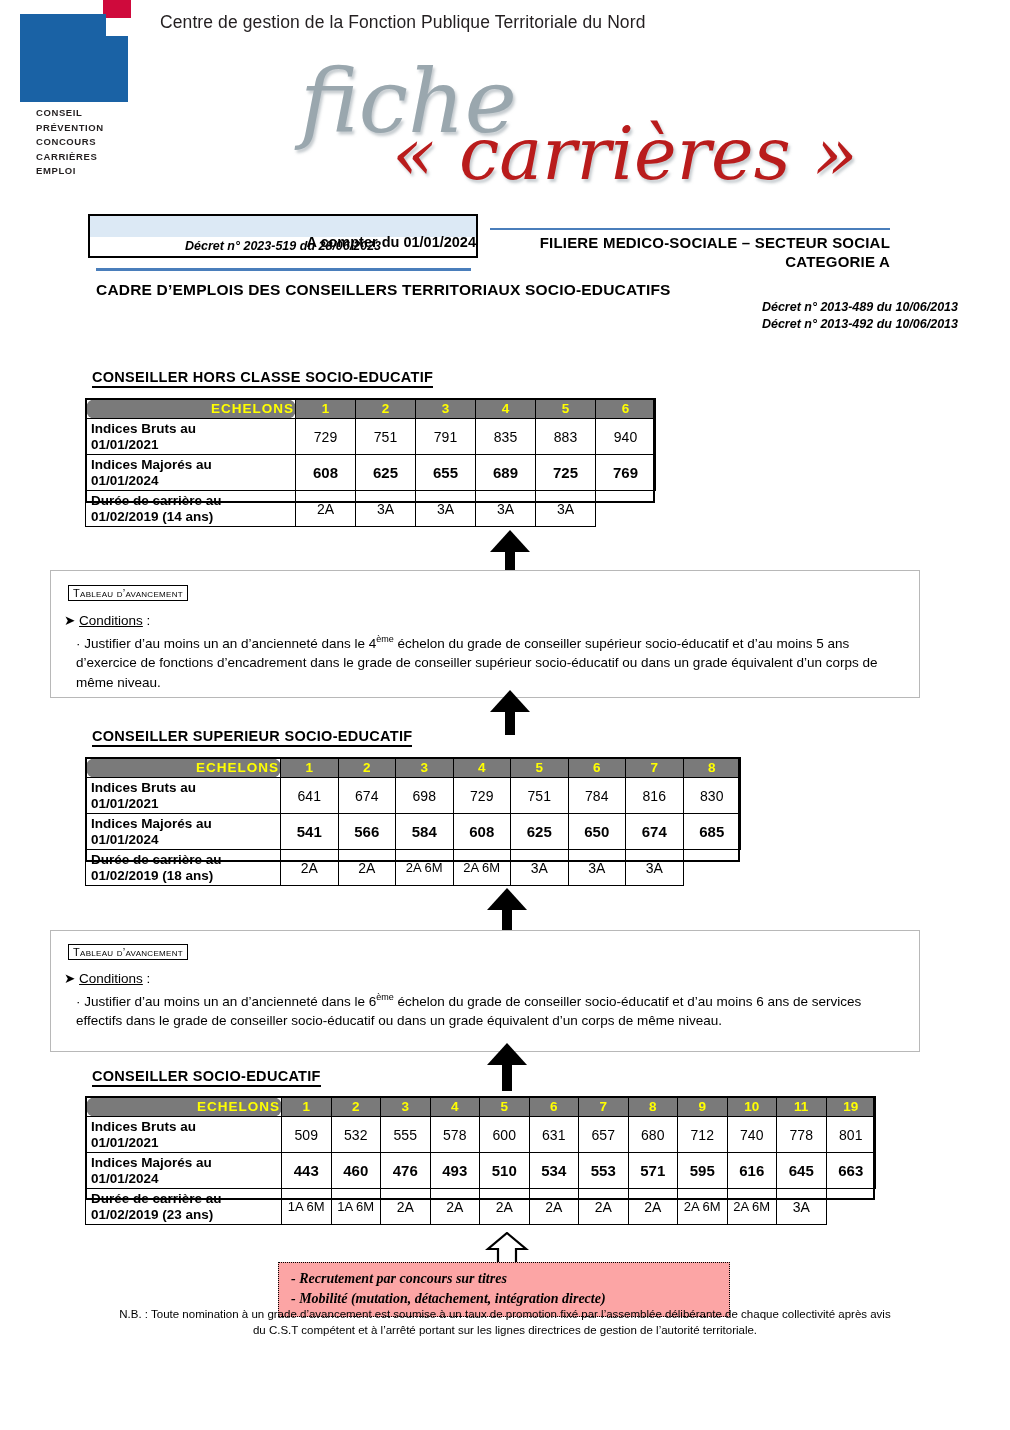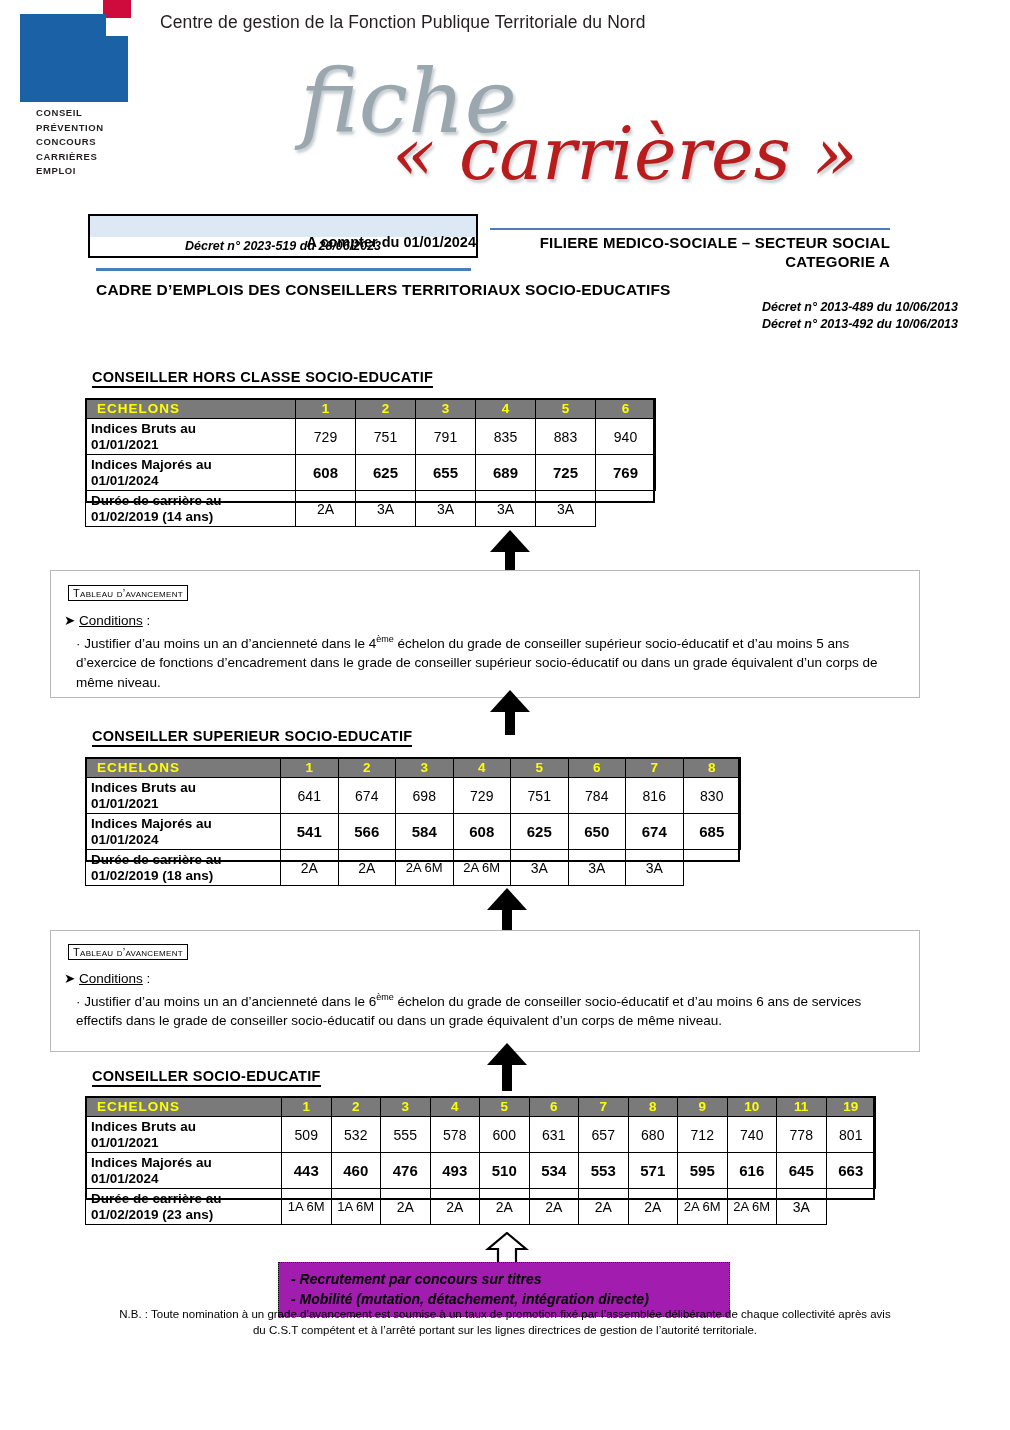--- a/index.html
+++ b/index.html
@@ -64,21 +64,21 @@
 
   
   table.grid { position:absolute; border-collapse:collapse; table-layout:fixed;
                background:#fff; }
   table.grid td { border:1.5px solid #000; text-align:center; vertical-align:middle;
                   font-size:14px; height:36px; }
   table.grid td.lbl { text-align:left; padding-left:5px; font-size:13.5px;
                       font-weight:bold; line-height:16px; }
   table.grid tr.hdr td { background:#7a7a7a; color:#ffff00; font-weight:bold;
                          font-size:13.5px; height:20px; border-color:#000; }
-  table.grid tr.hdr td.lbl { text-align:left; padding-left:11px; letter-spacing:1px; }
+  table.grid tr.hdr td.lbl { text-align:right; padding-left:11px; letter-spacing:1px;border-radius:9px; }
   table.grid td.bold  { font-weight:bold; font-size:15px; }
   table.grid td.empty { border:none; background:#fff; }
   table.grid td.small { font-size:13px; }
 
   .outer-thick { position:absolute; border:2.5px solid #000; pointer-events:none; }
 
   
   .arrow-up { position:absolute; width:40px; }
   .arrow-up .shaft { position:absolute; left:15px; bottom:0; width:10px; background:#000; }
   .arrow-up .head  { position:absolute; left:0; top:0; width:0; height:0;
@@ -89,22 +89,22 @@
   
   .adv-box { position:absolute; border:1px solid #b8b8b8; background:#fff; }
   .adv-tag { position:absolute; border:1.5px solid #000; padding:1px 4px 1px 4px;
              font-size:11px; font-weight:normal; letter-spacing:.3px;
              font-variant:small-caps; background:#fff; }
   .adv-cond { position:absolute; font-size:13.5px; }
   .adv-cond u { text-decoration:underline; }
   .adv-text { position:absolute; font-size:13.5px; line-height:19.5px; }
 
   
-  .recruit-box { position:absolute; border:1.4px dotted #000; background:#a21caf;
-                 padding:6px 10px 7px 12px; }
+  .recruit-box { position:absolute; border:1.4px dotted #000; background:#fca5a5;
+                 padding:6px 10px 7px 12px;font-family:Liberation Serif, serif; }
   .recruit-line { font-size:14px; font-weight:bold; font-style:italic;
                   line-height:20px; white-space:nowrap; }
 
   .nb-text { position:absolute; text-align:center; font-size:11.5px; line-height:16px; }
 
   .sup { font-size:9px; vertical-align:super; }
 </style>
 </head>
 <body>
 

